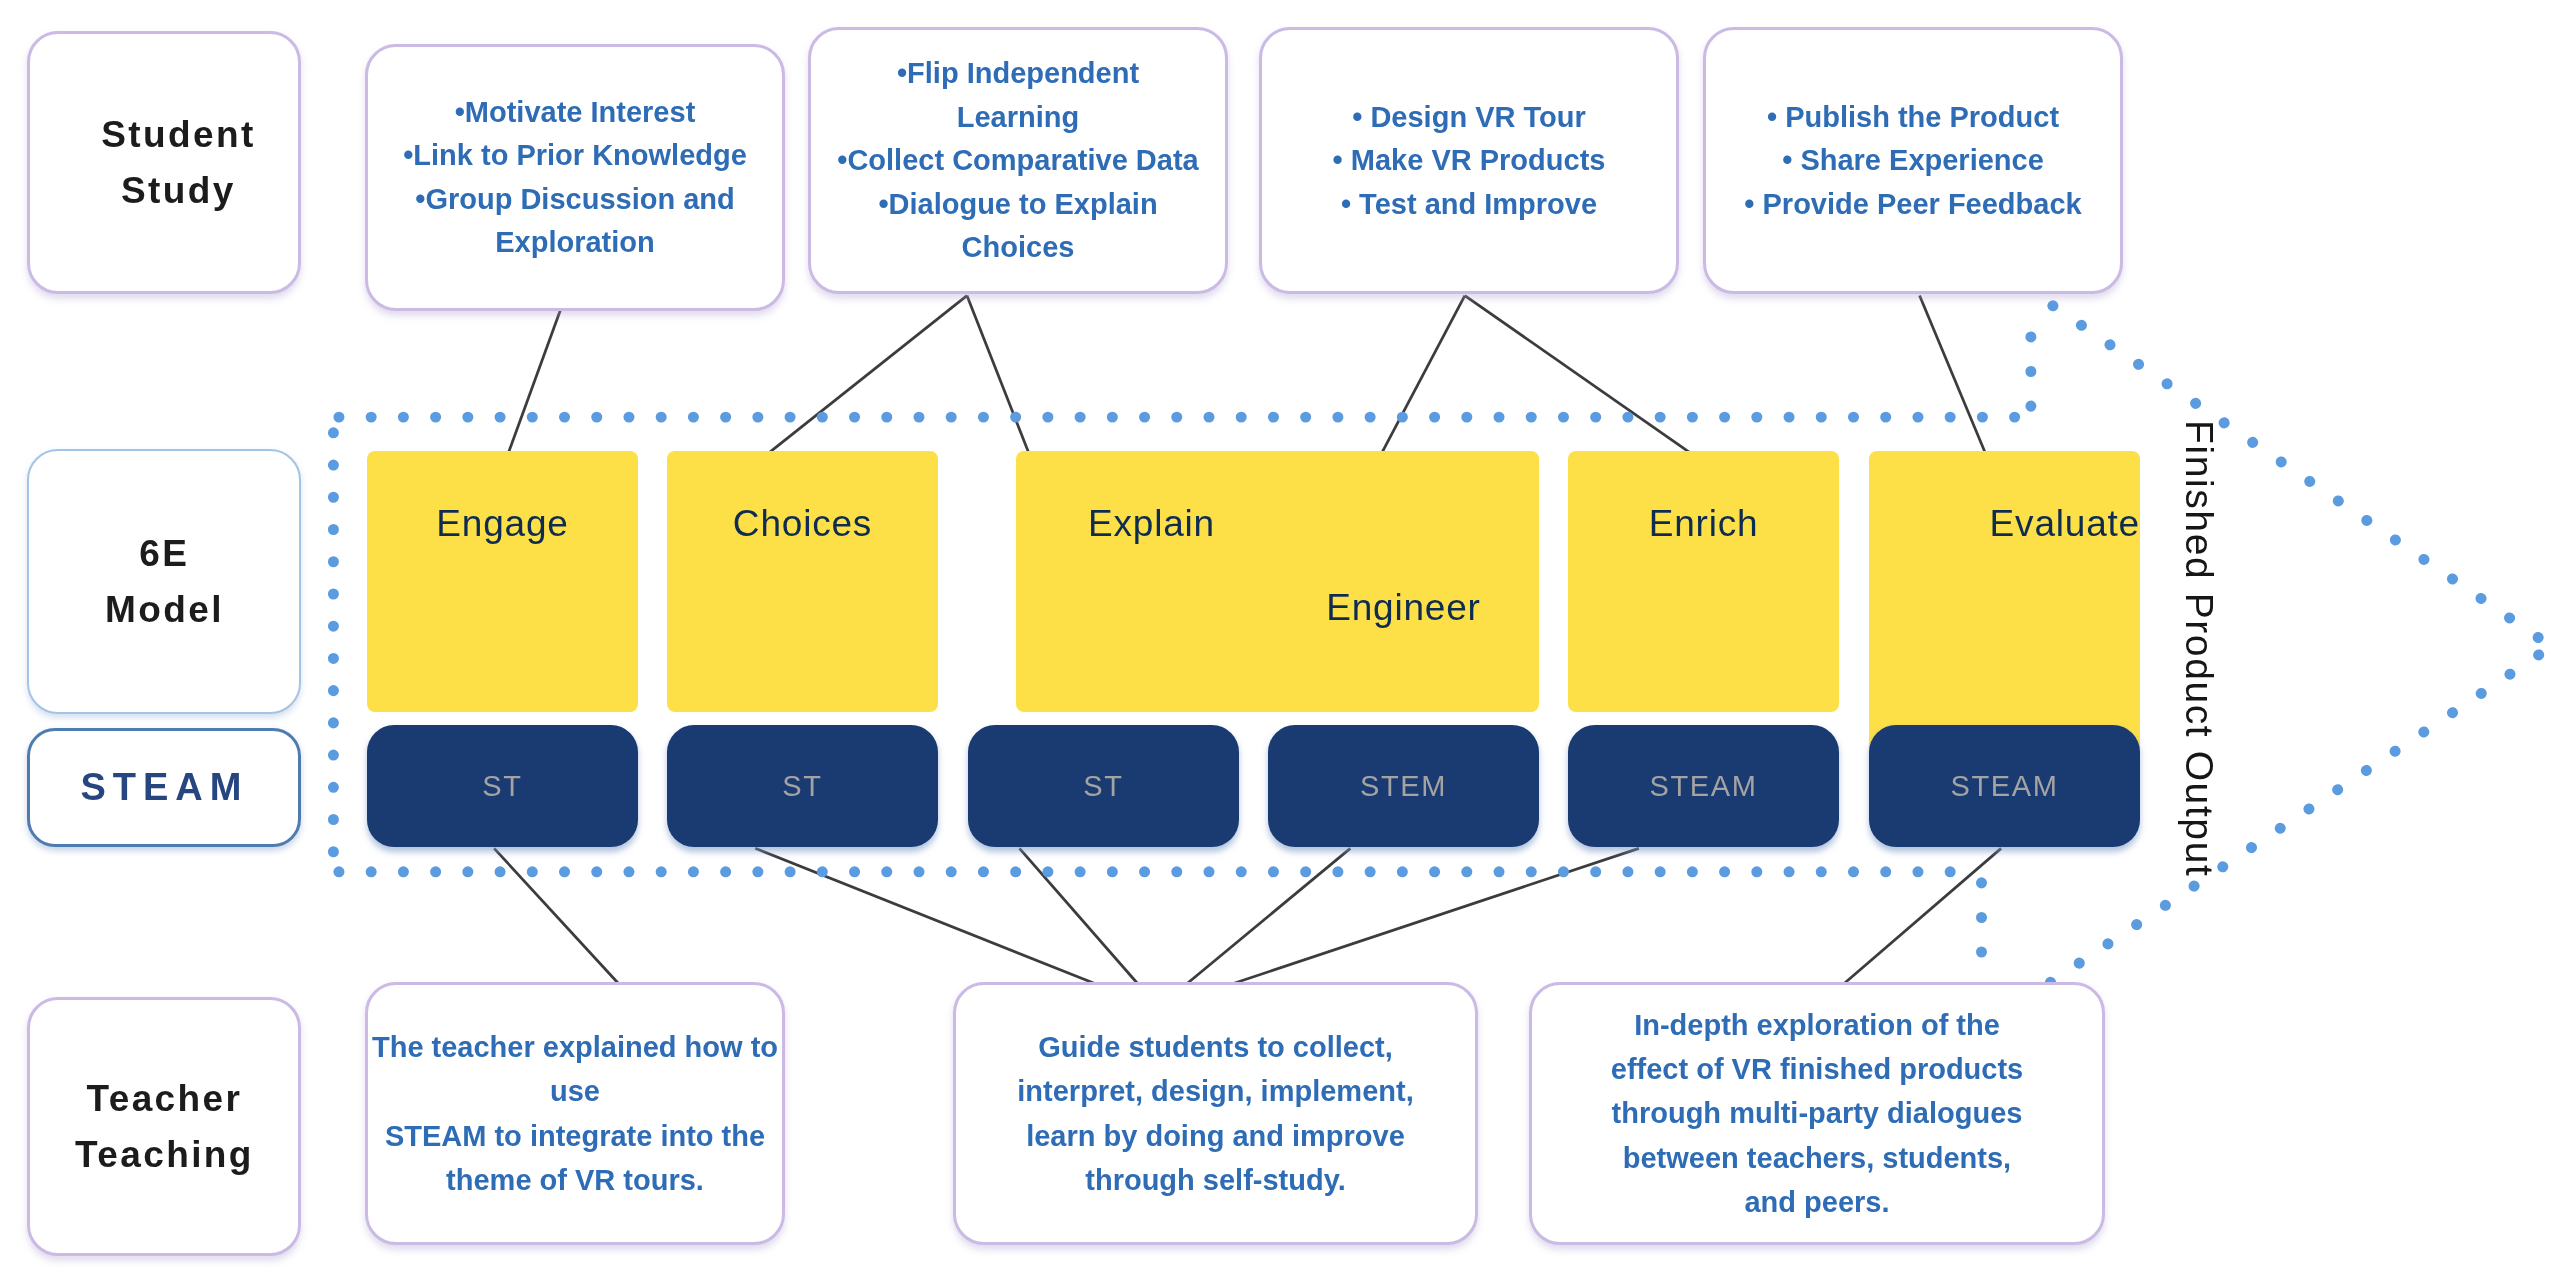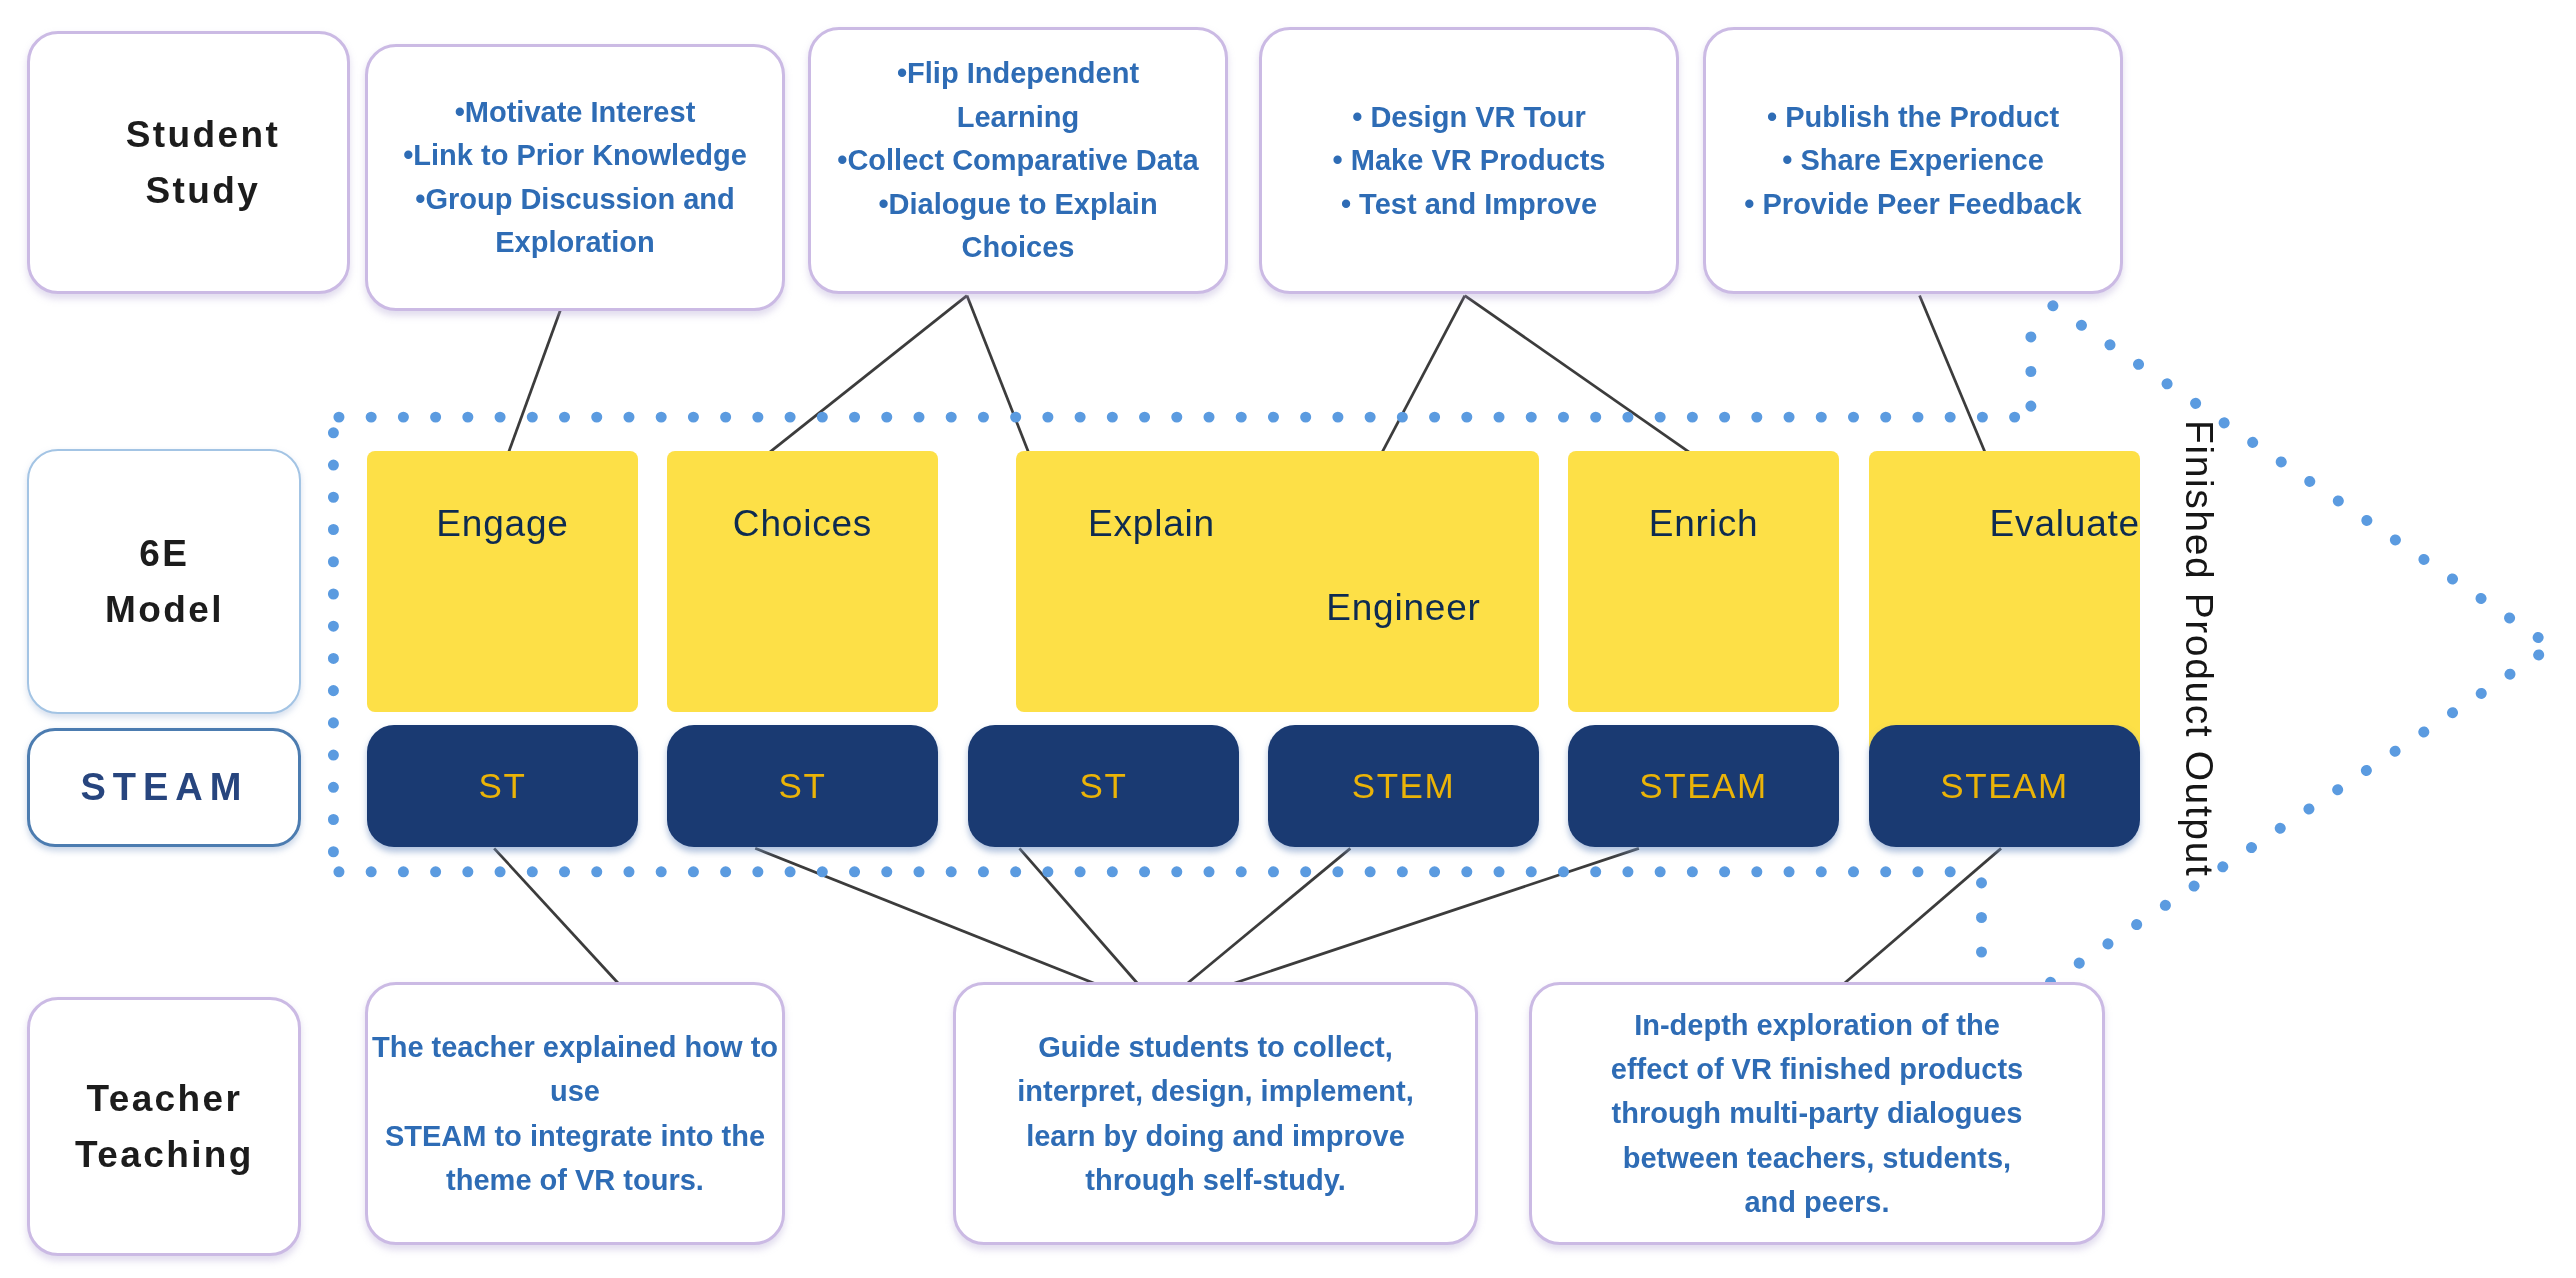--- a/index.html
+++ b/index.html
@@ -69,21 +69,21 @@
   .stage-name{
     font-size:37px;color:#0E2B50;font-weight:500;letter-spacing:0.8px;
   }
   .steam-box{
     background:#1A3A72;
     border-radius:27px;
     box-shadow:0 4.7px 6.3px rgba(115,145,195,0.55);
     display:flex;align-items:center;justify-content:center;
   }
   .steam-code{
-    font-size:35px;color:#eab308;font-weight:500;letter-spacing:1.6px;
+    font-size:29px;color:#a3a3a3;font-weight:500;letter-spacing:1.6px;
   }
 
   .arrow-label{
     writing-mode:vertical-rl;
     font-size:39px;font-weight:500;color:#161616;letter-spacing:1.6px;
     display:flex;align-items:center;justify-content:center;
     white-space:nowrap;
   }
 </style>
 </head>
@@ -118,21 +118,21 @@
     </g>
 
     <g stroke="#5B9BE0" stroke-width="14" stroke-linecap="round" stroke-dasharray="0.1 44" fill="none">
       <path d="M 2590 518 V 398"></path>
       <path d="M 2618 390 L 3250 822"></path>
       <path d="M 2527 1126 V 1247"></path>
       <path d="M 2615 1253 L 3250 827"></path>
     </g>
   </svg>
 
-  <div class="abs lav-box" style="left:27.4px;top:31px;width:323px;height:263px;padding-left:28px;">
+  <div class="abs lav-box" style="left:27.4px;top:31px;width:274px;height:263px;padding-left:28px;">
     <div class="left-label">Student
 Study</div>
   </div>
 
   <div class="abs blue-box" style="left:27.4px;top:449px;width:274px;height:265px;">
     <div class="left-label">6E
 Model</div>
   </div>
 
   <div class="abs steel-box" style="left:27.4px;top:728px;width:274px;height:119px;">

